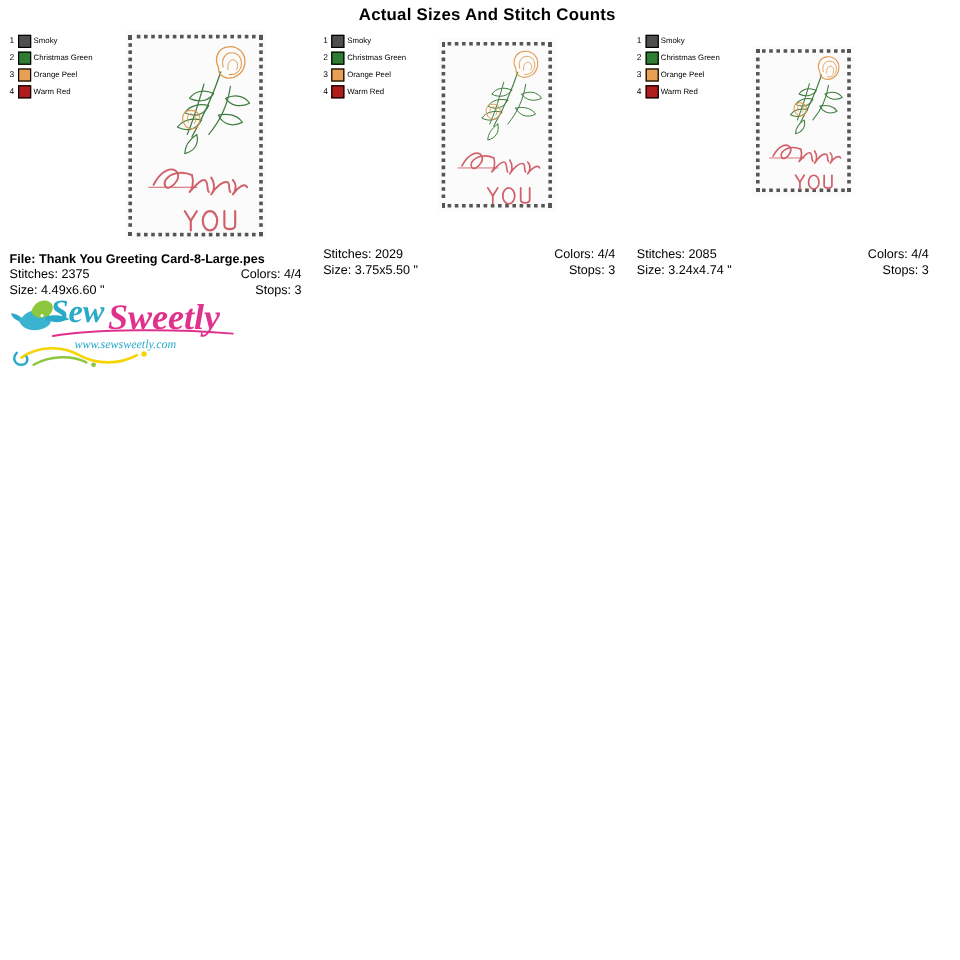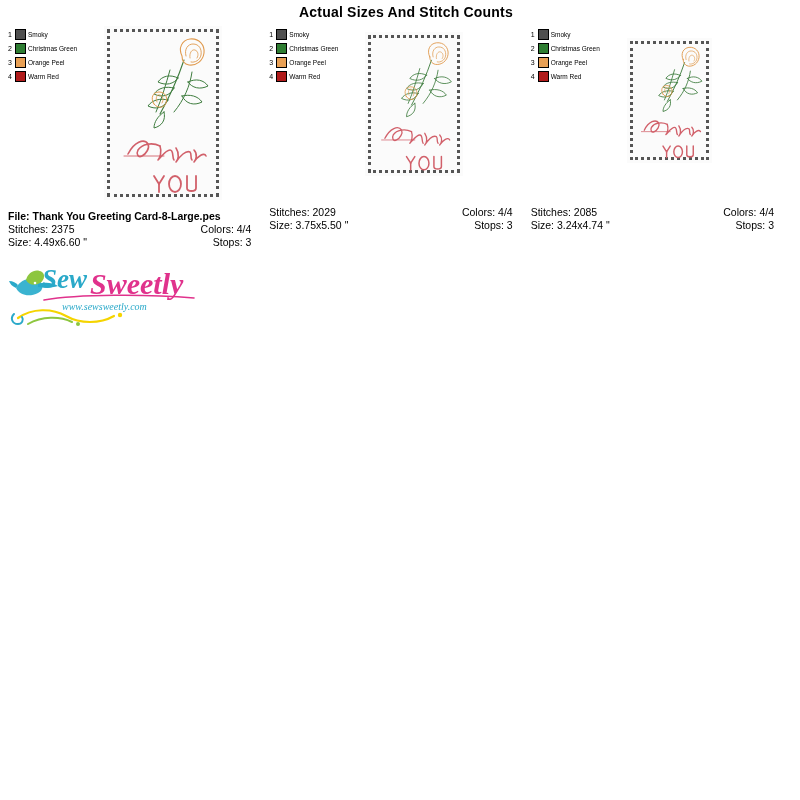--- a/index.html
+++ b/index.html
@@ -123,21 +123,21 @@
     font-weight: normal;
     line-height: 13px;
     padding-right: 18px;
   }
   .info-line .right {
     text-align: right;
   }
   .logo-block {
     position: absolute;
     left: 8px;
-    top: 254px;
+    top: 234px;
     width: 210px;
     height: 78px;
   }
   .logo-svg {
     display: block;
   }
 </style>
 </head>
 <body>
 

